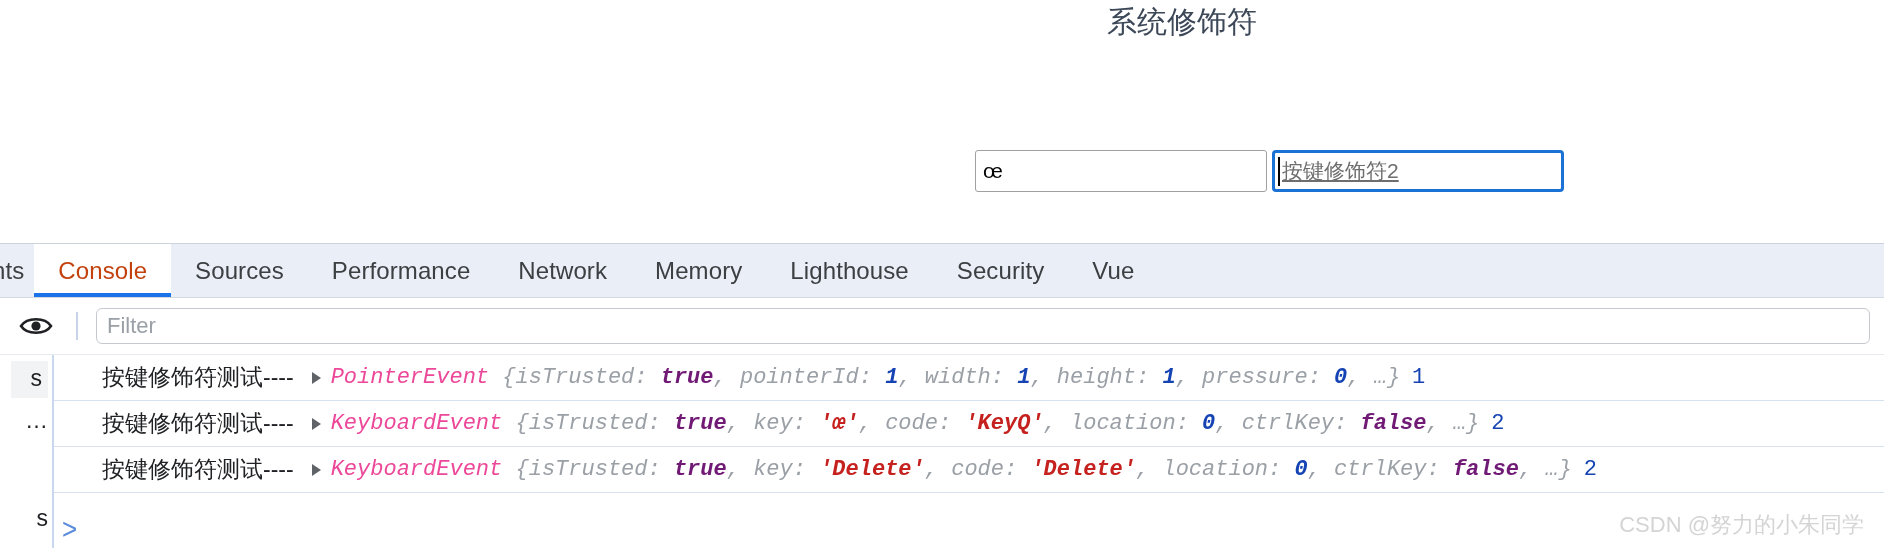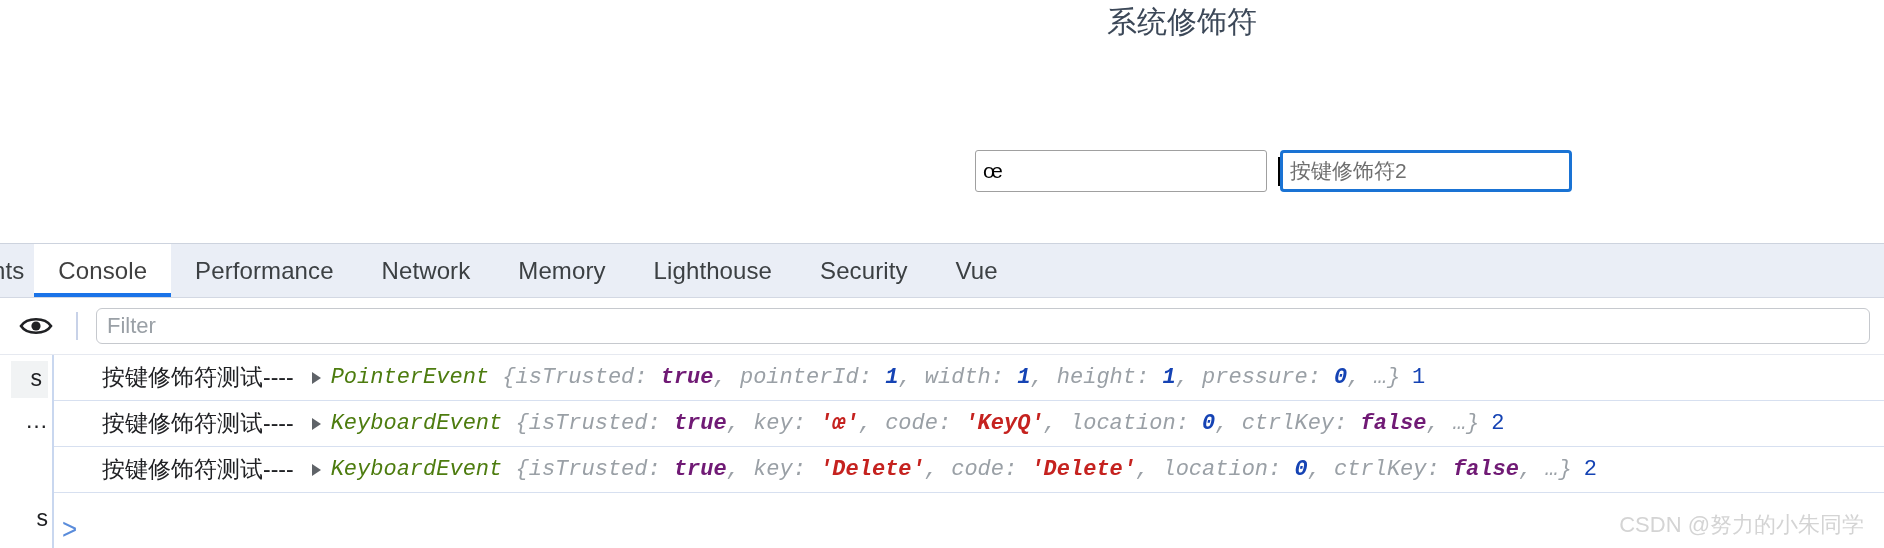--- a/index.html
+++ b/index.html
@@ -59,22 +59,23 @@
   }
   .txt-input.plain {
     width: 292px;
     border: 1.5px solid #a0a0a0;
     border-radius: 3px;
   }
   .txt-input.focused {
     width: 292px;
     border: 3px solid #1a73d4;
     border-radius: 4px;
-    margin-left: 13px;
+    margin-left: 5px;
     color: #6e6e6e;
+    text-decoration: underline;
   }
   .txt-input.focused::placeholder {
     color: #6e6e6e;
     opacity: 1;
   }
   
   #caret {
     position: absolute;
     left: 1278px;
     top: 157px;
@@ -112,21 +113,21 @@
     cursor: pointer;
     position: relative;
     letter-spacing: 0.1px;
   }
   .tab.truncated {
     padding-left: 0;
     padding-right: 10px;
     margin-left: -8px;
   }
   .tab.active {
-    color: #404040;
+    color: #c2410c;
     background: #ffffff;
   }
   .tab.active::after {
     content: "";
     position: absolute;
     left: 0; right: 0; bottom: 0;
     height: 4px;
     background: #1a73e8;
   }
 
@@ -220,21 +221,21 @@
     border-top: 6px solid transparent;
     border-bottom: 6px solid transparent;
     margin-right: 10px;
     cursor: pointer;
   }
   .obj {
     font-family: "Liberation Mono", monospace;
     font-size: 22px;
     font-style: italic;
   }
-  .obj .cls   { color: #4d7c0f; }
+  .obj .cls   { color: #ec4899; }
   .obj .punct { color: #9aa0a6; }
   .obj .prop  { color: #9aa0a6; }
   .obj .bool  { color: #701a75; font-weight: bold; }
   .obj .num   { color: #1543b4; font-weight: bold; }
   .obj .str   { color: #c5221f; font-weight: bold; }
   .count {
     font-family: "Liberation Mono", monospace;
     font-size: 22px;
     color: #1543b4;
     margin-left: 12px;
@@ -281,20 +282,23 @@
 </div>
 
 <div id="devtools">
 
   <div id="tabbar">
       <div class="tab truncated">
         <span>nts</span>
       </div>
       <div class="tab active">
         <span>Console</span>
+      </div>
+      <div class="tab">
+        <span>Sources</span>
       </div>
       <div class="tab">
         <span>Performance</span>
       </div>
       <div class="tab">
         <span>Network</span>
       </div>
       <div class="tab">
         <span>Memory</span>
       </div>

